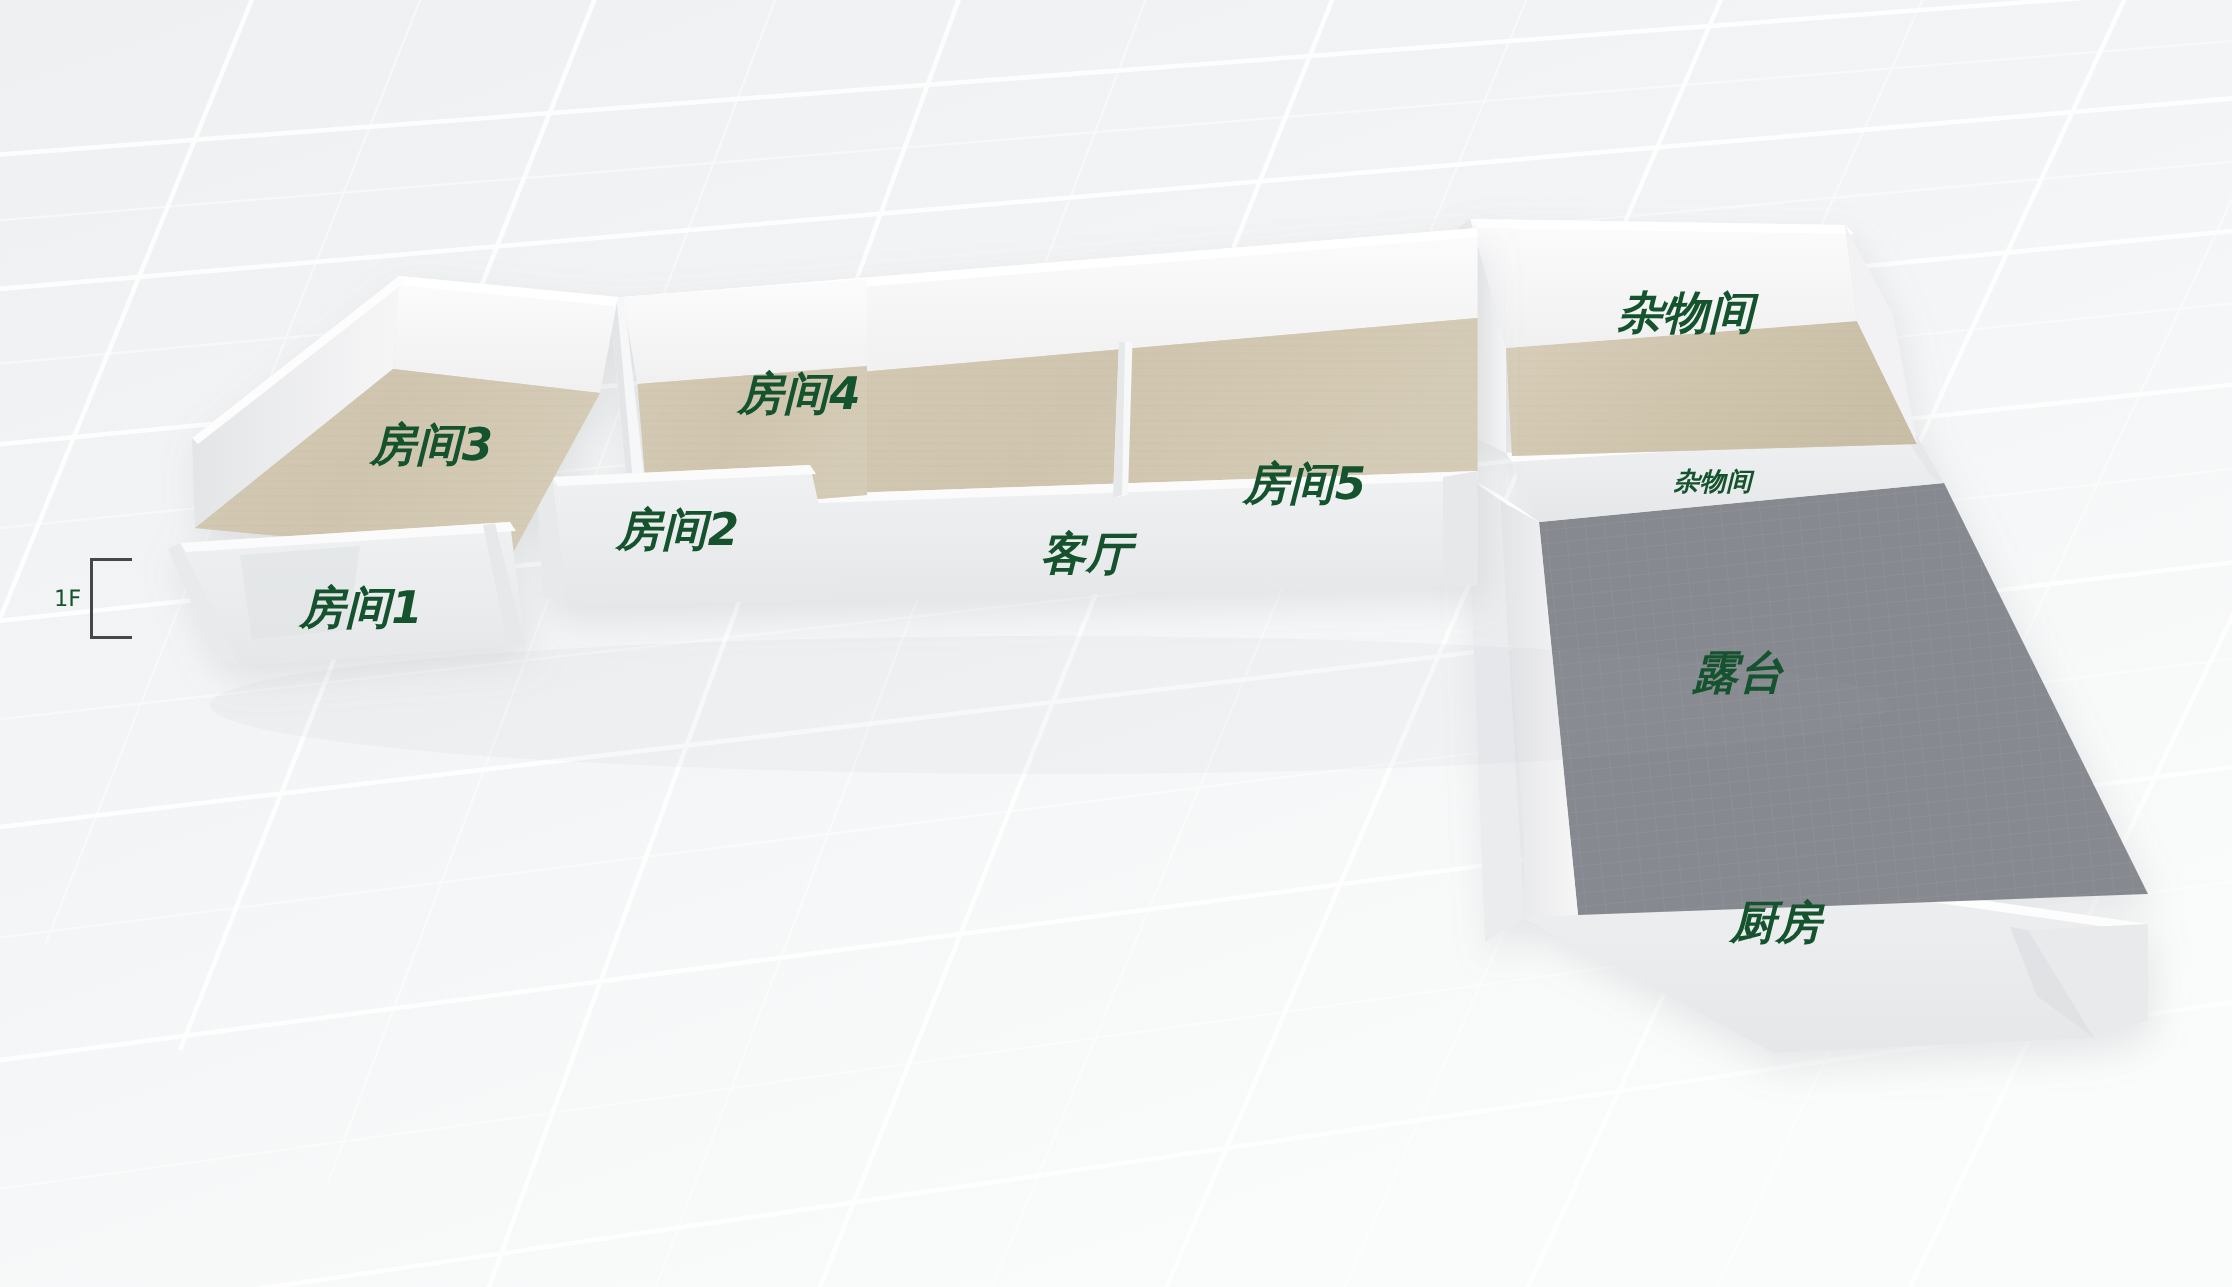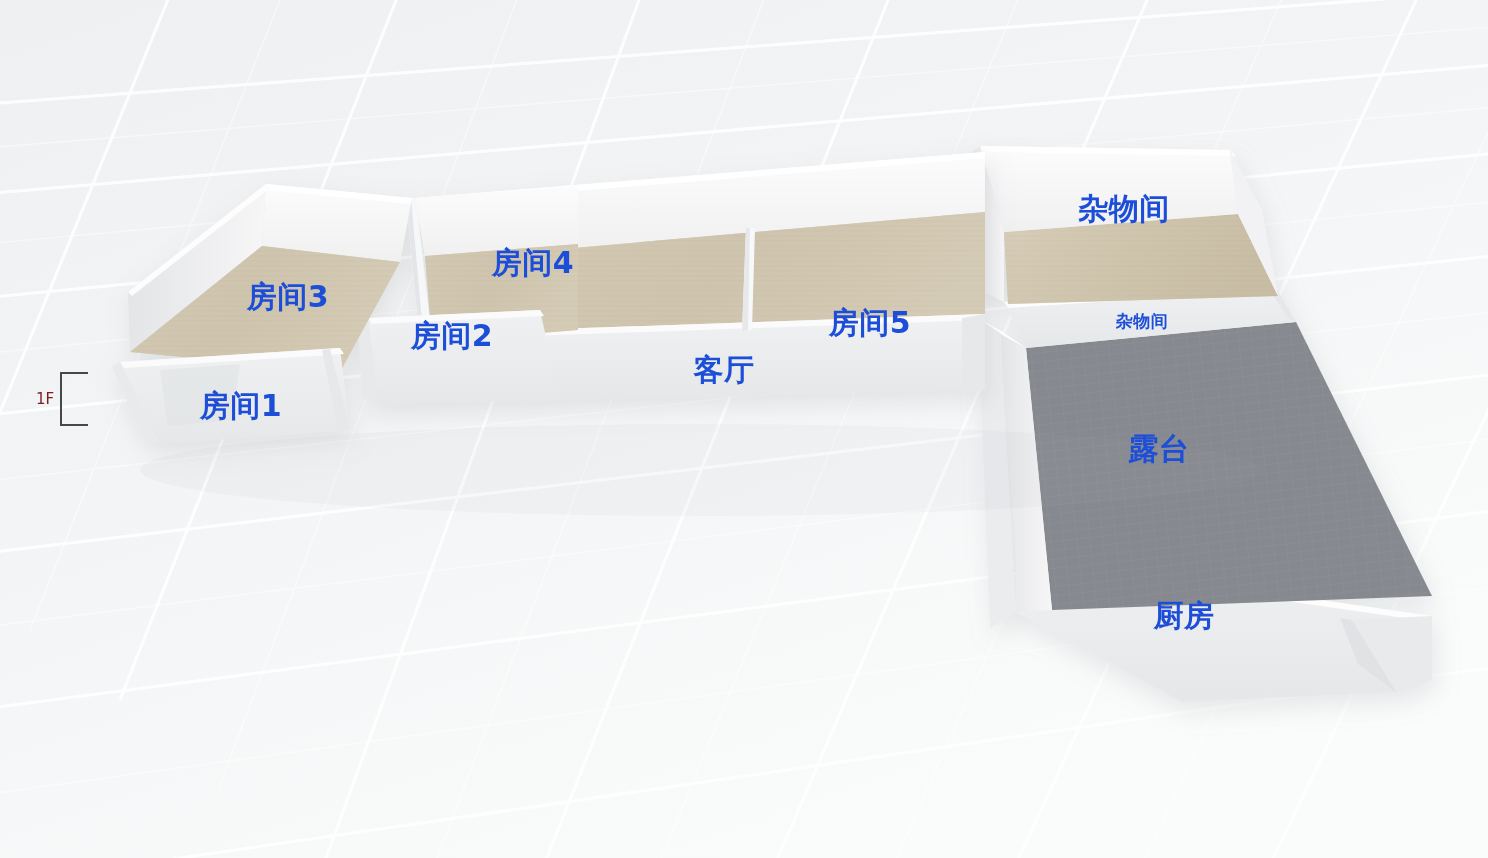--- a/index.html
+++ b/index.html
@@ -16,41 +16,42 @@
     font-family: "DejaVu Sans", "Liberation Sans", sans-serif;
   }
   #scene {
     position: absolute;
     inset: 0;
     width: 1488px;
     height: 858px;
   }
   .lbl {
     position: absolute;
-    color: #1d4ed8;
+    color: #14532d;
     font-family: "DejaVu Sans", "Liberation Sans", sans-serif;
     font-weight: 700;
     white-space: nowrap;
     transform: translate(-50%, -50%);
     letter-spacing: 0.5px;
     pointer-events: none;
+    font-style: italic;
   }
   .lbl-lg { font-size: 30px; }
   .lbl-sm { font-size: 17px; font-weight: 600; }
   #floor-badge {
     position: absolute;
     left: 36px;
     top: 372px;
     display: flex;
     align-items: center;
     gap: 6px;
   }
   #floor-badge .ftxt {
     font-size: 15px;
-    color: #7f1d1d;
+    color: #14532d;
     font-family: "DejaVu Sans", "Liberation Sans", sans-serif;
   }
   #floor-badge .fbracket {
     width: 28px;
     height: 54px;
     border: 2px solid #45474a;
     border-right: none;
     box-sizing: border-box;
   }
 </style>
@@ -226,21 +227,21 @@
     <ellipse cx="700" cy="470" rx="560" ry="46" fill="#aab0b6" opacity="0.07"></ellipse>
   </svg>
 
   <div id="floor-badge">
     <span class="ftxt">1F</span>
     <span class="fbracket"></span>
   </div>
 
   <div id="labels">
       <div class="lbl lbl-lg" style="left: 241px; top: 406px;">房间1</div>
-      <div class="lbl lbl-lg" style="left: 452px; top: 336px; text-align: center;">房间2</div>
+      <div class="lbl lbl-lg" style="left: 452px; top: 354px; text-align: center;">房间2</div>
       <div class="lbl lbl-lg" style="left: 288px; top: 297px; text-align: center;">房间3</div>
       <div class="lbl lbl-lg" style="left: 533px; top: 263px;">房间4</div>
       <div class="lbl lbl-lg" style="left: 870px; top: 283px; margin-top: 40px;">房间5</div>
       <div class="lbl lbl-lg" style="left: 724px; top: 370px;">客厅</div>
       <div class="lbl lbl-lg" style="left: 1124px; top: 209px;">杂物间</div>
       <div class="lbl lbl-sm" style="left: 1142px; top: 321px;">杂物间</div>
       <div class="lbl lbl-lg" style="left: 1159px; top: 449px;">露台</div>
       <div class="lbl lbl-lg" style="left: 1184px; top: 616px;">厨房</div>
     </div>
 

